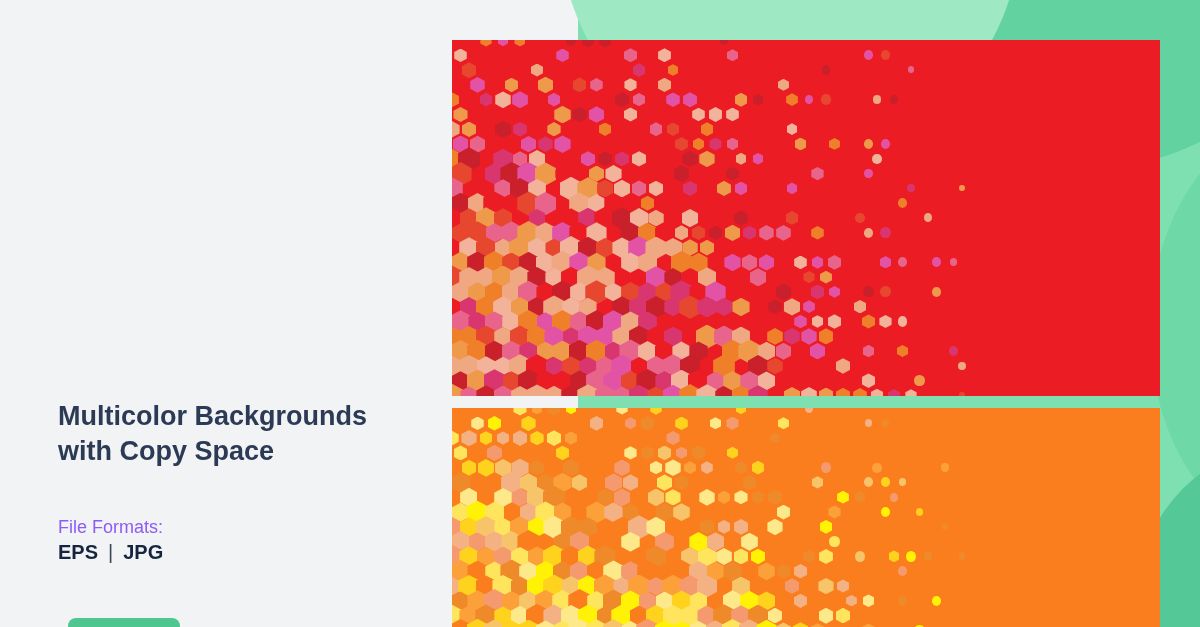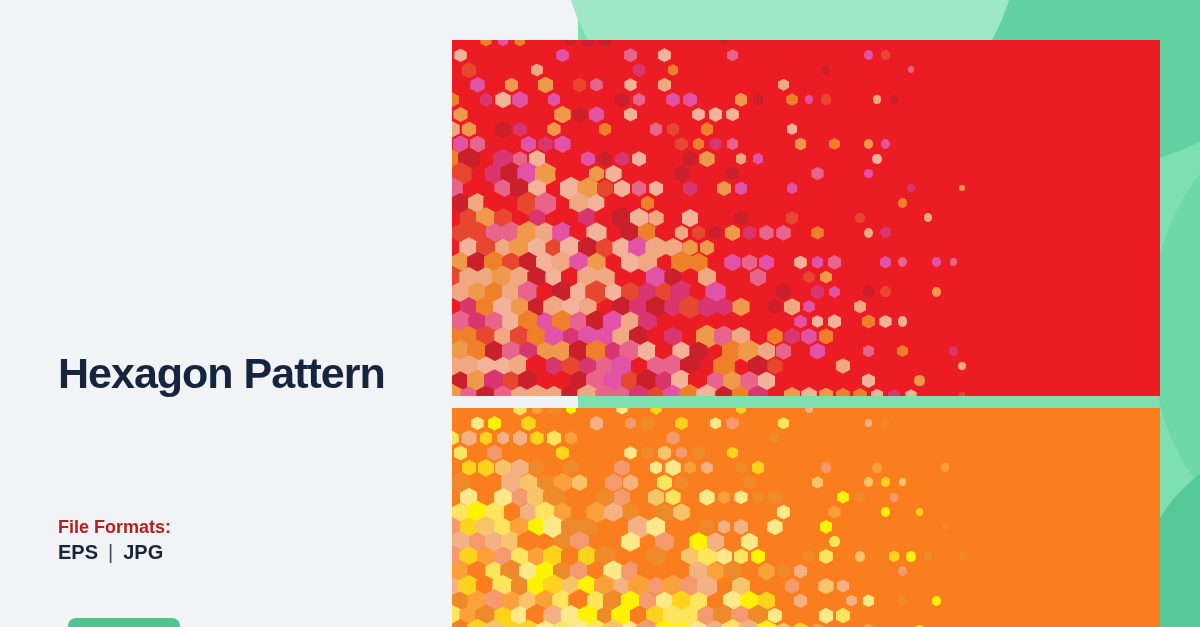--- a/index.html
+++ b/index.html
@@ -83,22 +83,22 @@
     letter-spacing:-1px;
     color:#16253f;line-height:1;
   }
   .subtitle{
     position:absolute;left:58px;top:399px;
     font-size:27px;font-weight:600;
     color:#2b3a55;line-height:1.28;
   }
   .fmt-label{
     position:absolute;left:58px;top:518px;
-    font-size:18px;font-weight:700;
-    color:#b91c1c;line-height:1;
+    font-size:18px;font-weight:400;
+    color:#8b5cf6;line-height:1;
   }
   .fmt-values{
     position:absolute;left:58px;top:542px;
     font-size:20px;font-weight:bold;
     color:#16253f;line-height:1;
     display:flex;align-items:center;gap:10px;
   }
   .fmt-values .sep{font-weight:400;color:#3b4759;}
   .cta-button{
     position:absolute;left:68px;top:618px;
@@ -830,23 +830,24 @@
         <div class="hex" style="width: 13.1012px; height: 14.1493px; left: 358.949px; top: 215.299px; background: rgb(252, 161, 58);"></div>
         <div class="hex" style="width: 12.8013px; height: 13.8254px; left: 410.099px; top: 215.449px; background: rgb(252, 161, 58);"></div>
         <div class="hex" style="width: 10.2733px; height: 11.0951px; left: 462.363px; top: 216.713px; border-radius: 50%; clip-path: none; background: rgb(255, 242, 5);"></div>
       </div>
   </div>
 
   <div class="left-col">
 
 
 
-    <div class="title">Hexagon Pattern</div>
 
     <div class="subtitle">
+      <div>Multicolor Backgrounds</div>
+      <div>with Copy Space</div>
     </div>
 
     <div class="fmt-label">File Formats:</div>
 
     <div class="fmt-values">
       <span>EPS</span>
       <span class="sep">|</span>
       <span>JPG</span>
     </div>
 

